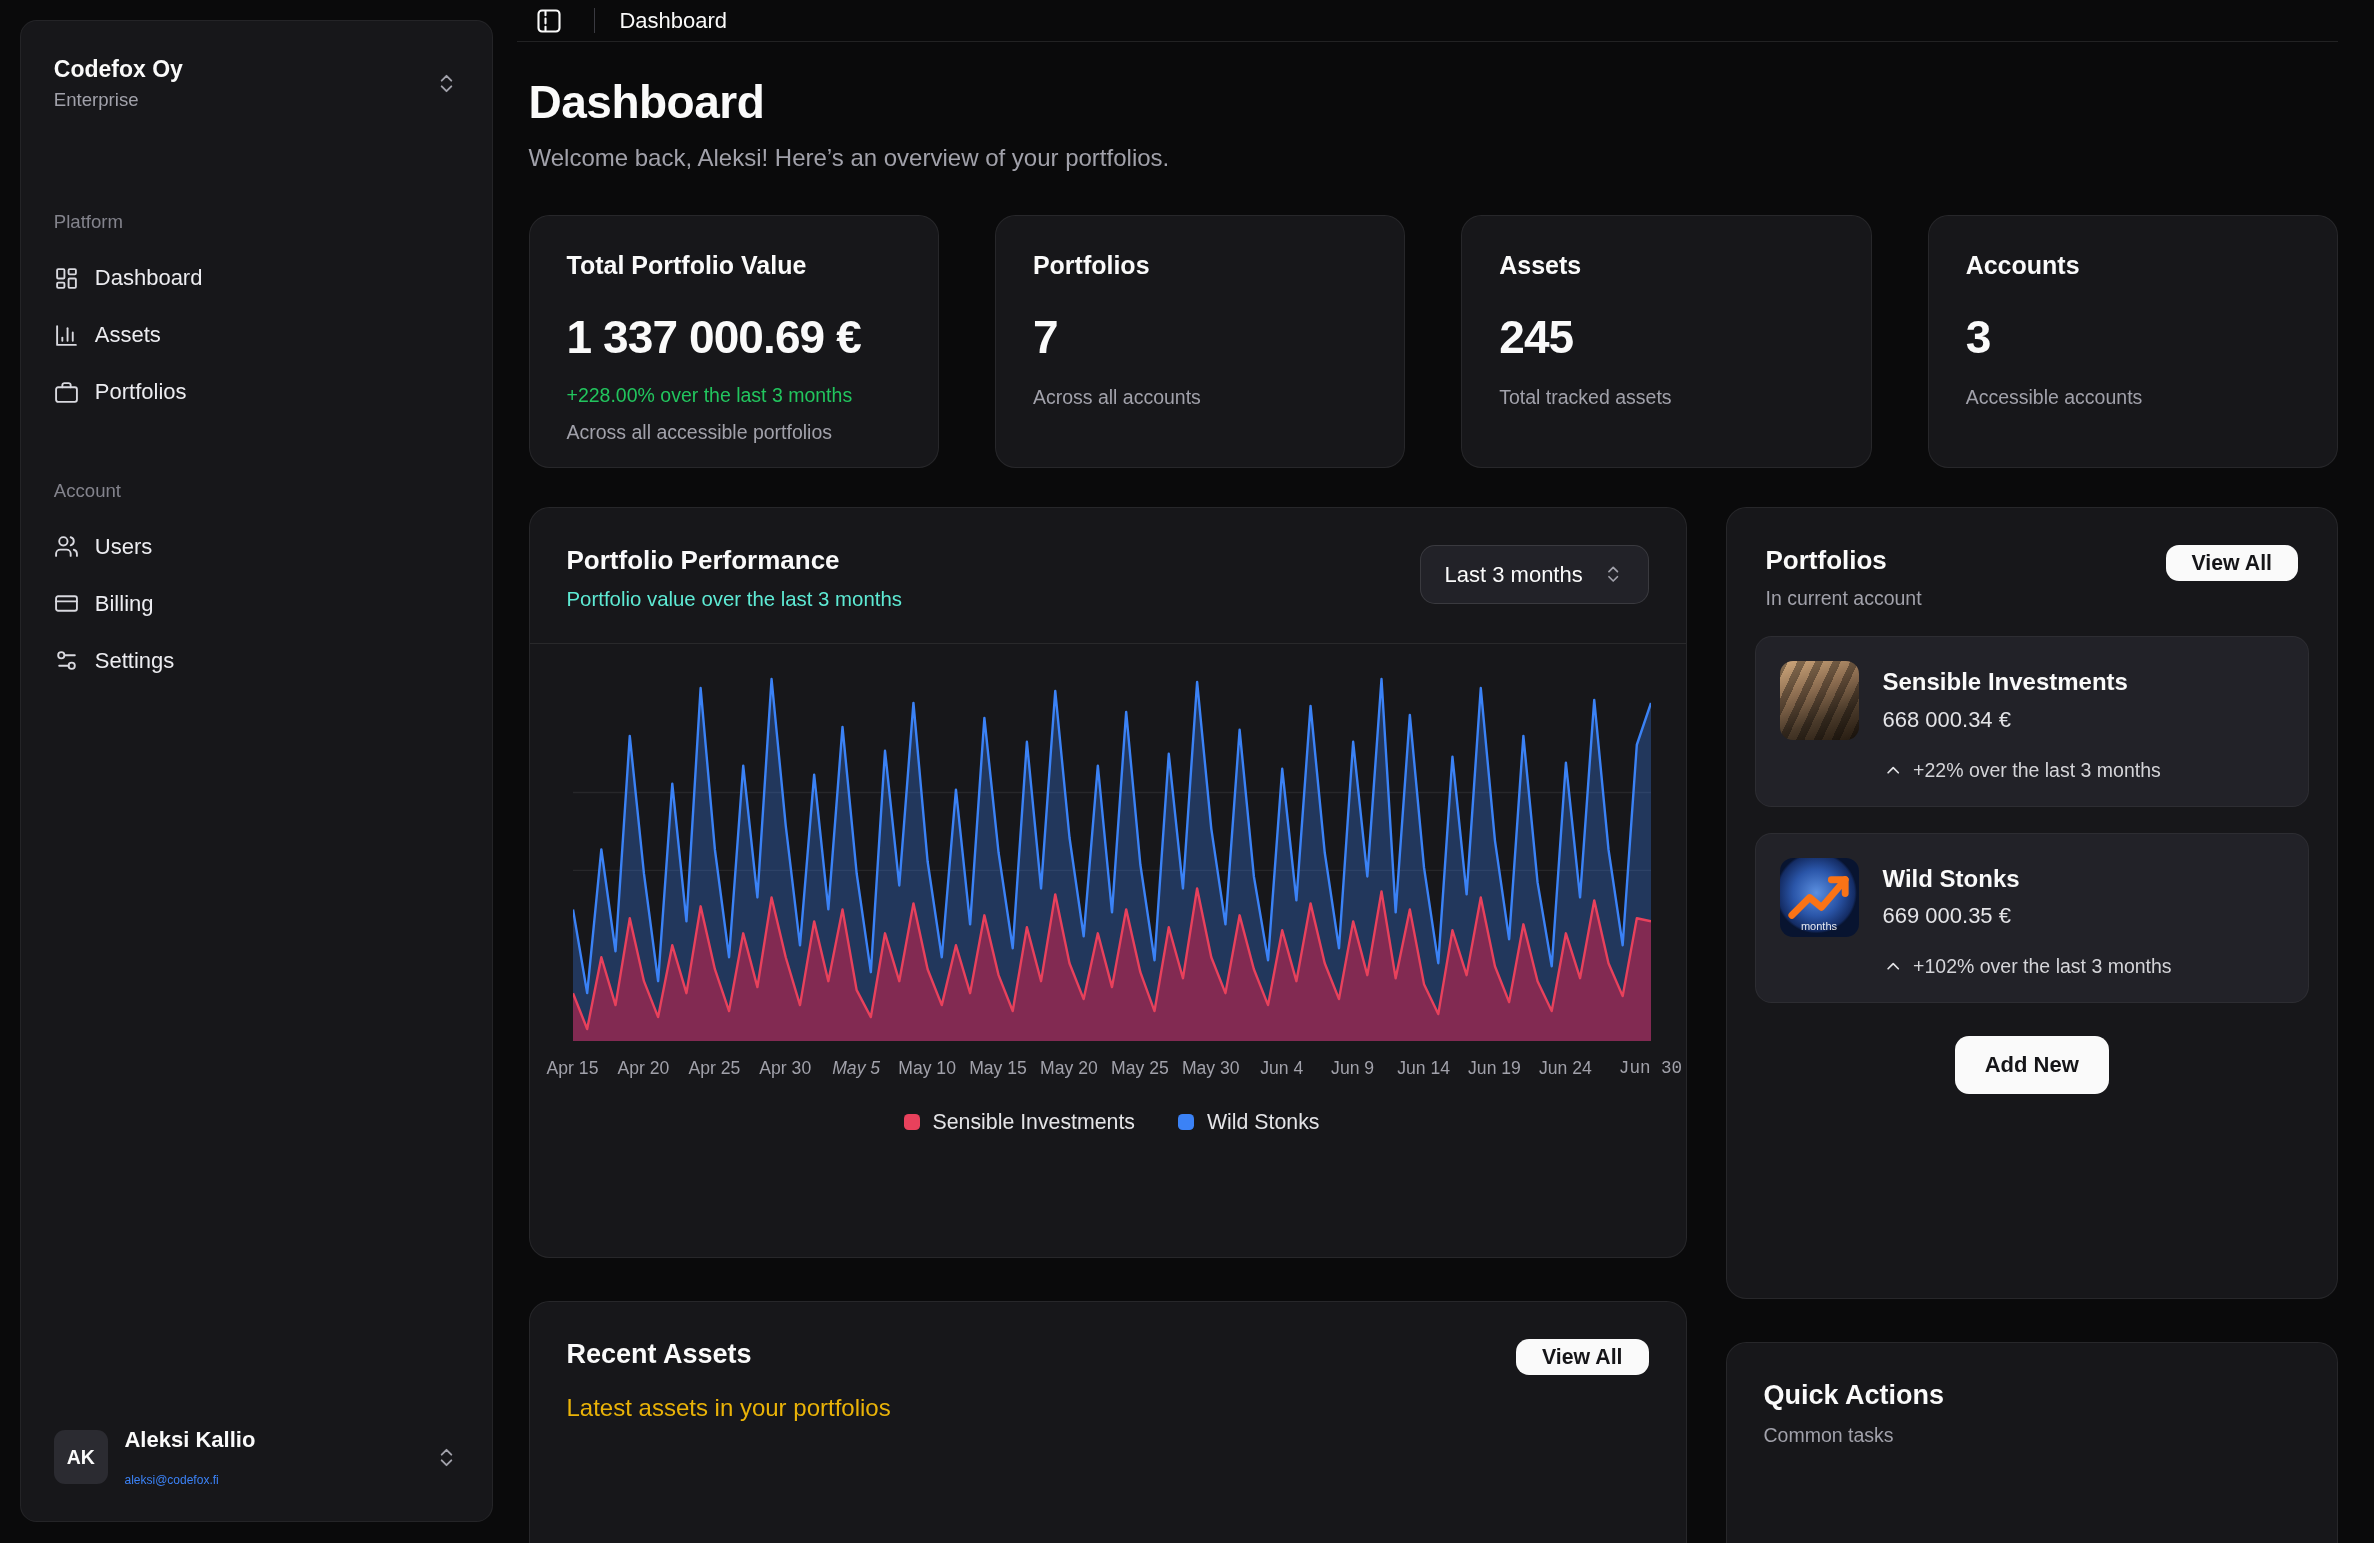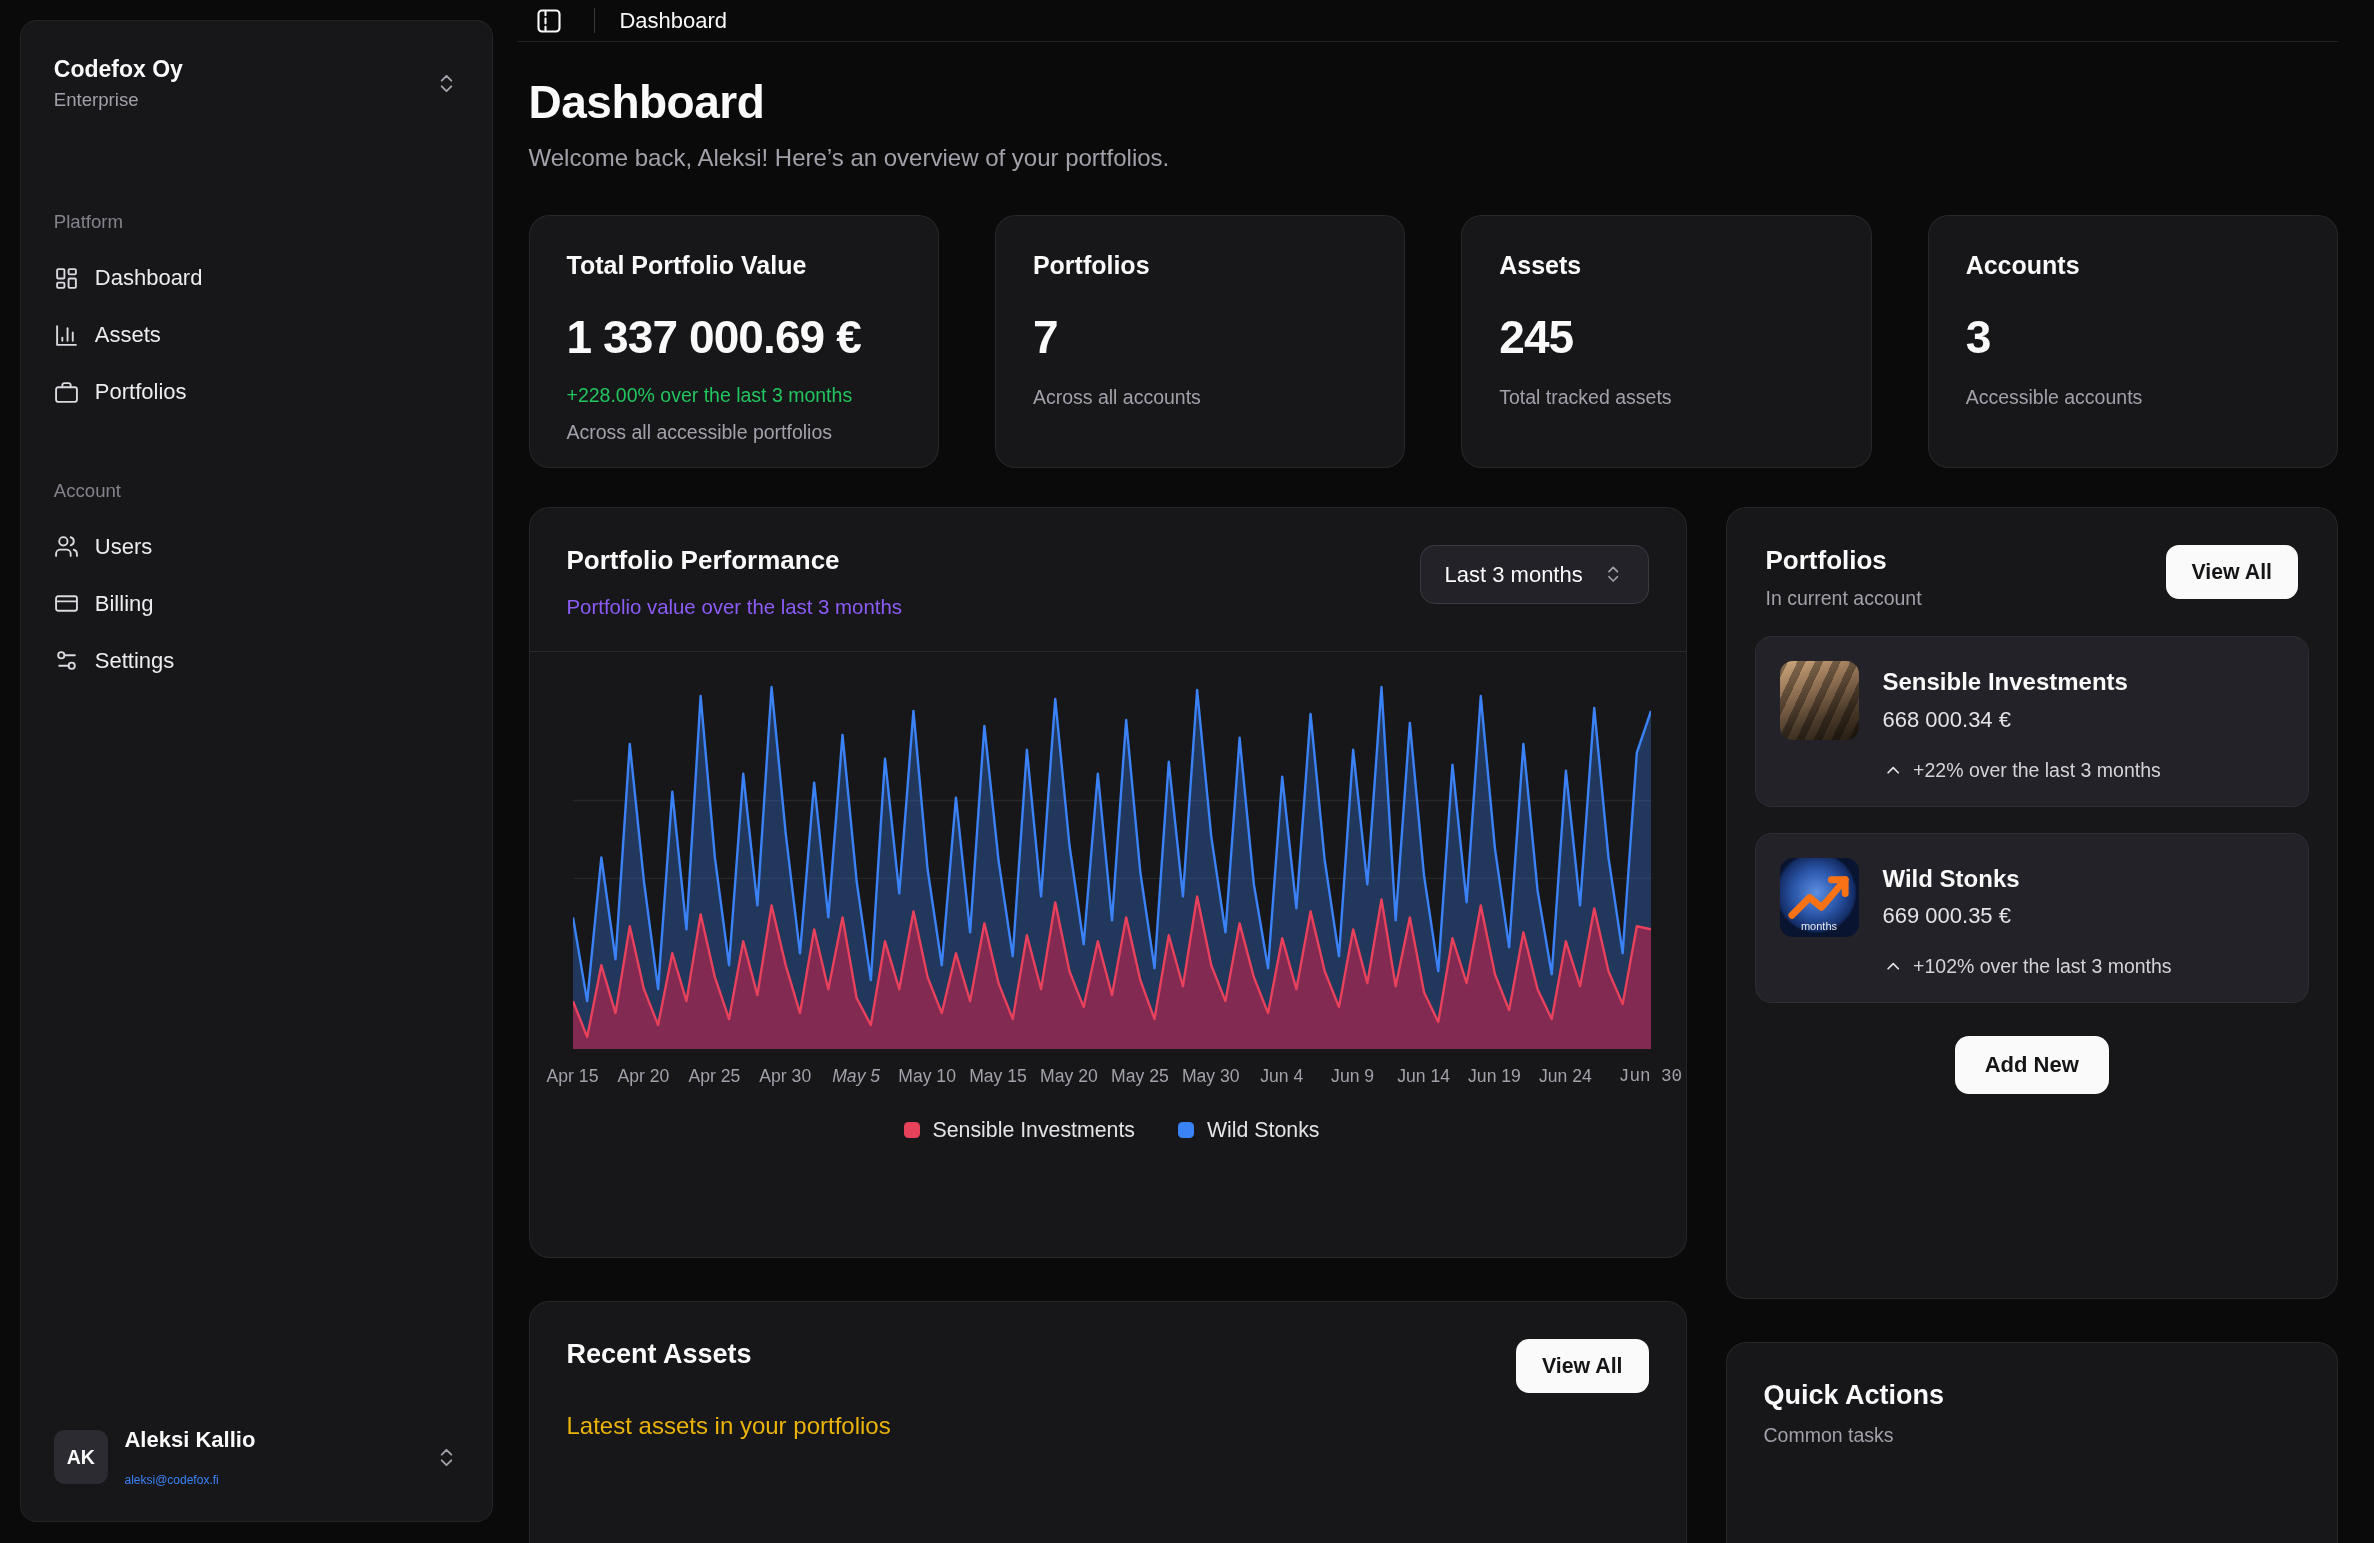--- a/index.html
+++ b/index.html
@@ -59,21 +59,21 @@
 
   .columns{display:flex;gap:39px;margin-top:39px;align-items:flex-start;}
   .col-left{width:1158px;flex-shrink:0;display:flex;flex-direction:column;gap:43px;}
   .col-right{flex:1;display:flex;flex-direction:column;gap:43px;}
 
   
   .chart-card{height:751px;}
   .chart-head{display:flex;justify-content:space-between;align-items:flex-start;
     padding:37px 37px 32px 37px;}
   .chart-title{font-size:26px;font-weight:600;}
-  .chart-subtitle{font-size:20.4px;color:#8b5cf6;margin-top:20px;}
+  .chart-subtitle{font-size:20.4px;color:#5eead4;margin-top:12px;}
   .range-select{display:flex;align-items:center;gap:20.4px;height:59px;padding:0 24px;
     background:#222228;border:0.9px solid rgba(255,255,255,0.11);border-radius:15px;
     font-size:22px;color:#fafafa;cursor:pointer;}
   .range-select .chev-updown{width:20.4px;height:20.4px;}
   .chart-divider{border-top:0.9px solid rgba(255,255,255,0.08);}
   .chart-body{padding:26px 35px 0 43px;}
   .chart-plot{height:371px;position:relative;}
   .chart-plot svg{position:absolute;inset:0;width:100%;height:100%;}
   .x-axis{position:relative;height:26px;margin-top:16.7px;}
   .x-axis span{position:absolute;transform:translateX(-50%);font-size:17.6px;
@@ -81,21 +81,21 @@
   .legend{display:flex;justify-content:center;gap:43px;margin-top:26px;}
   .legend-item{display:flex;align-items:center;gap:13px;font-size:21.3px;color:#e4e4e7;}
   .swatch{width:16px;height:16px;border-radius:4.6px;background:#888;}
 
   
   .pf-card{height:792px;padding:37px 28px;}
   .pf-head{display:flex;justify-content:space-between;align-items:flex-start;padding:0 11px;}
   .pf-title{font-size:26px;font-weight:600;}
   .pf-subtitle{font-size:19.5px;color:#a1a1aa;margin-top:11px;}
   .btn-white{background:#fafafa;color:#151518;border:none;border-radius:13px;
-    font-size:21.3px;font-weight:600;height:54px;padding:0 26px;cursor:pointer;
+    font-size:21.3px;font-weight:600;height:36px;padding:0 26px;cursor:pointer;
     font-family:inherit;display:inline-flex;align-items:center;}
   .pf-item{margin-top:26px;background:#222228;border:0.9px solid rgba(255,255,255,0.05);
     border-radius:16.7px;padding:24px;cursor:pointer;}
   .pf-row{display:flex;align-items:center;gap:24px;}
   .thumb{width:79px;height:79px;border-radius:13px;overflow:hidden;position:relative;flex-shrink:0;}
   .thumb-sensible{background-image:
     repeating-linear-gradient(115deg,rgba(0,0,0,0.35) 0 7.4px,rgba(0,0,0,0) 7.4px 16px),
     linear-gradient(160deg,#cfa87c 0%,#8a6b4f 38%,#4a3a2a 68%,#241a10 100%);}
   .thumb-stonks{background:
     radial-gradient(circle at 46% 44%,#5b8fe0 0%,#2a55a8 38%,#142c64 62%,#081430 66%);}

